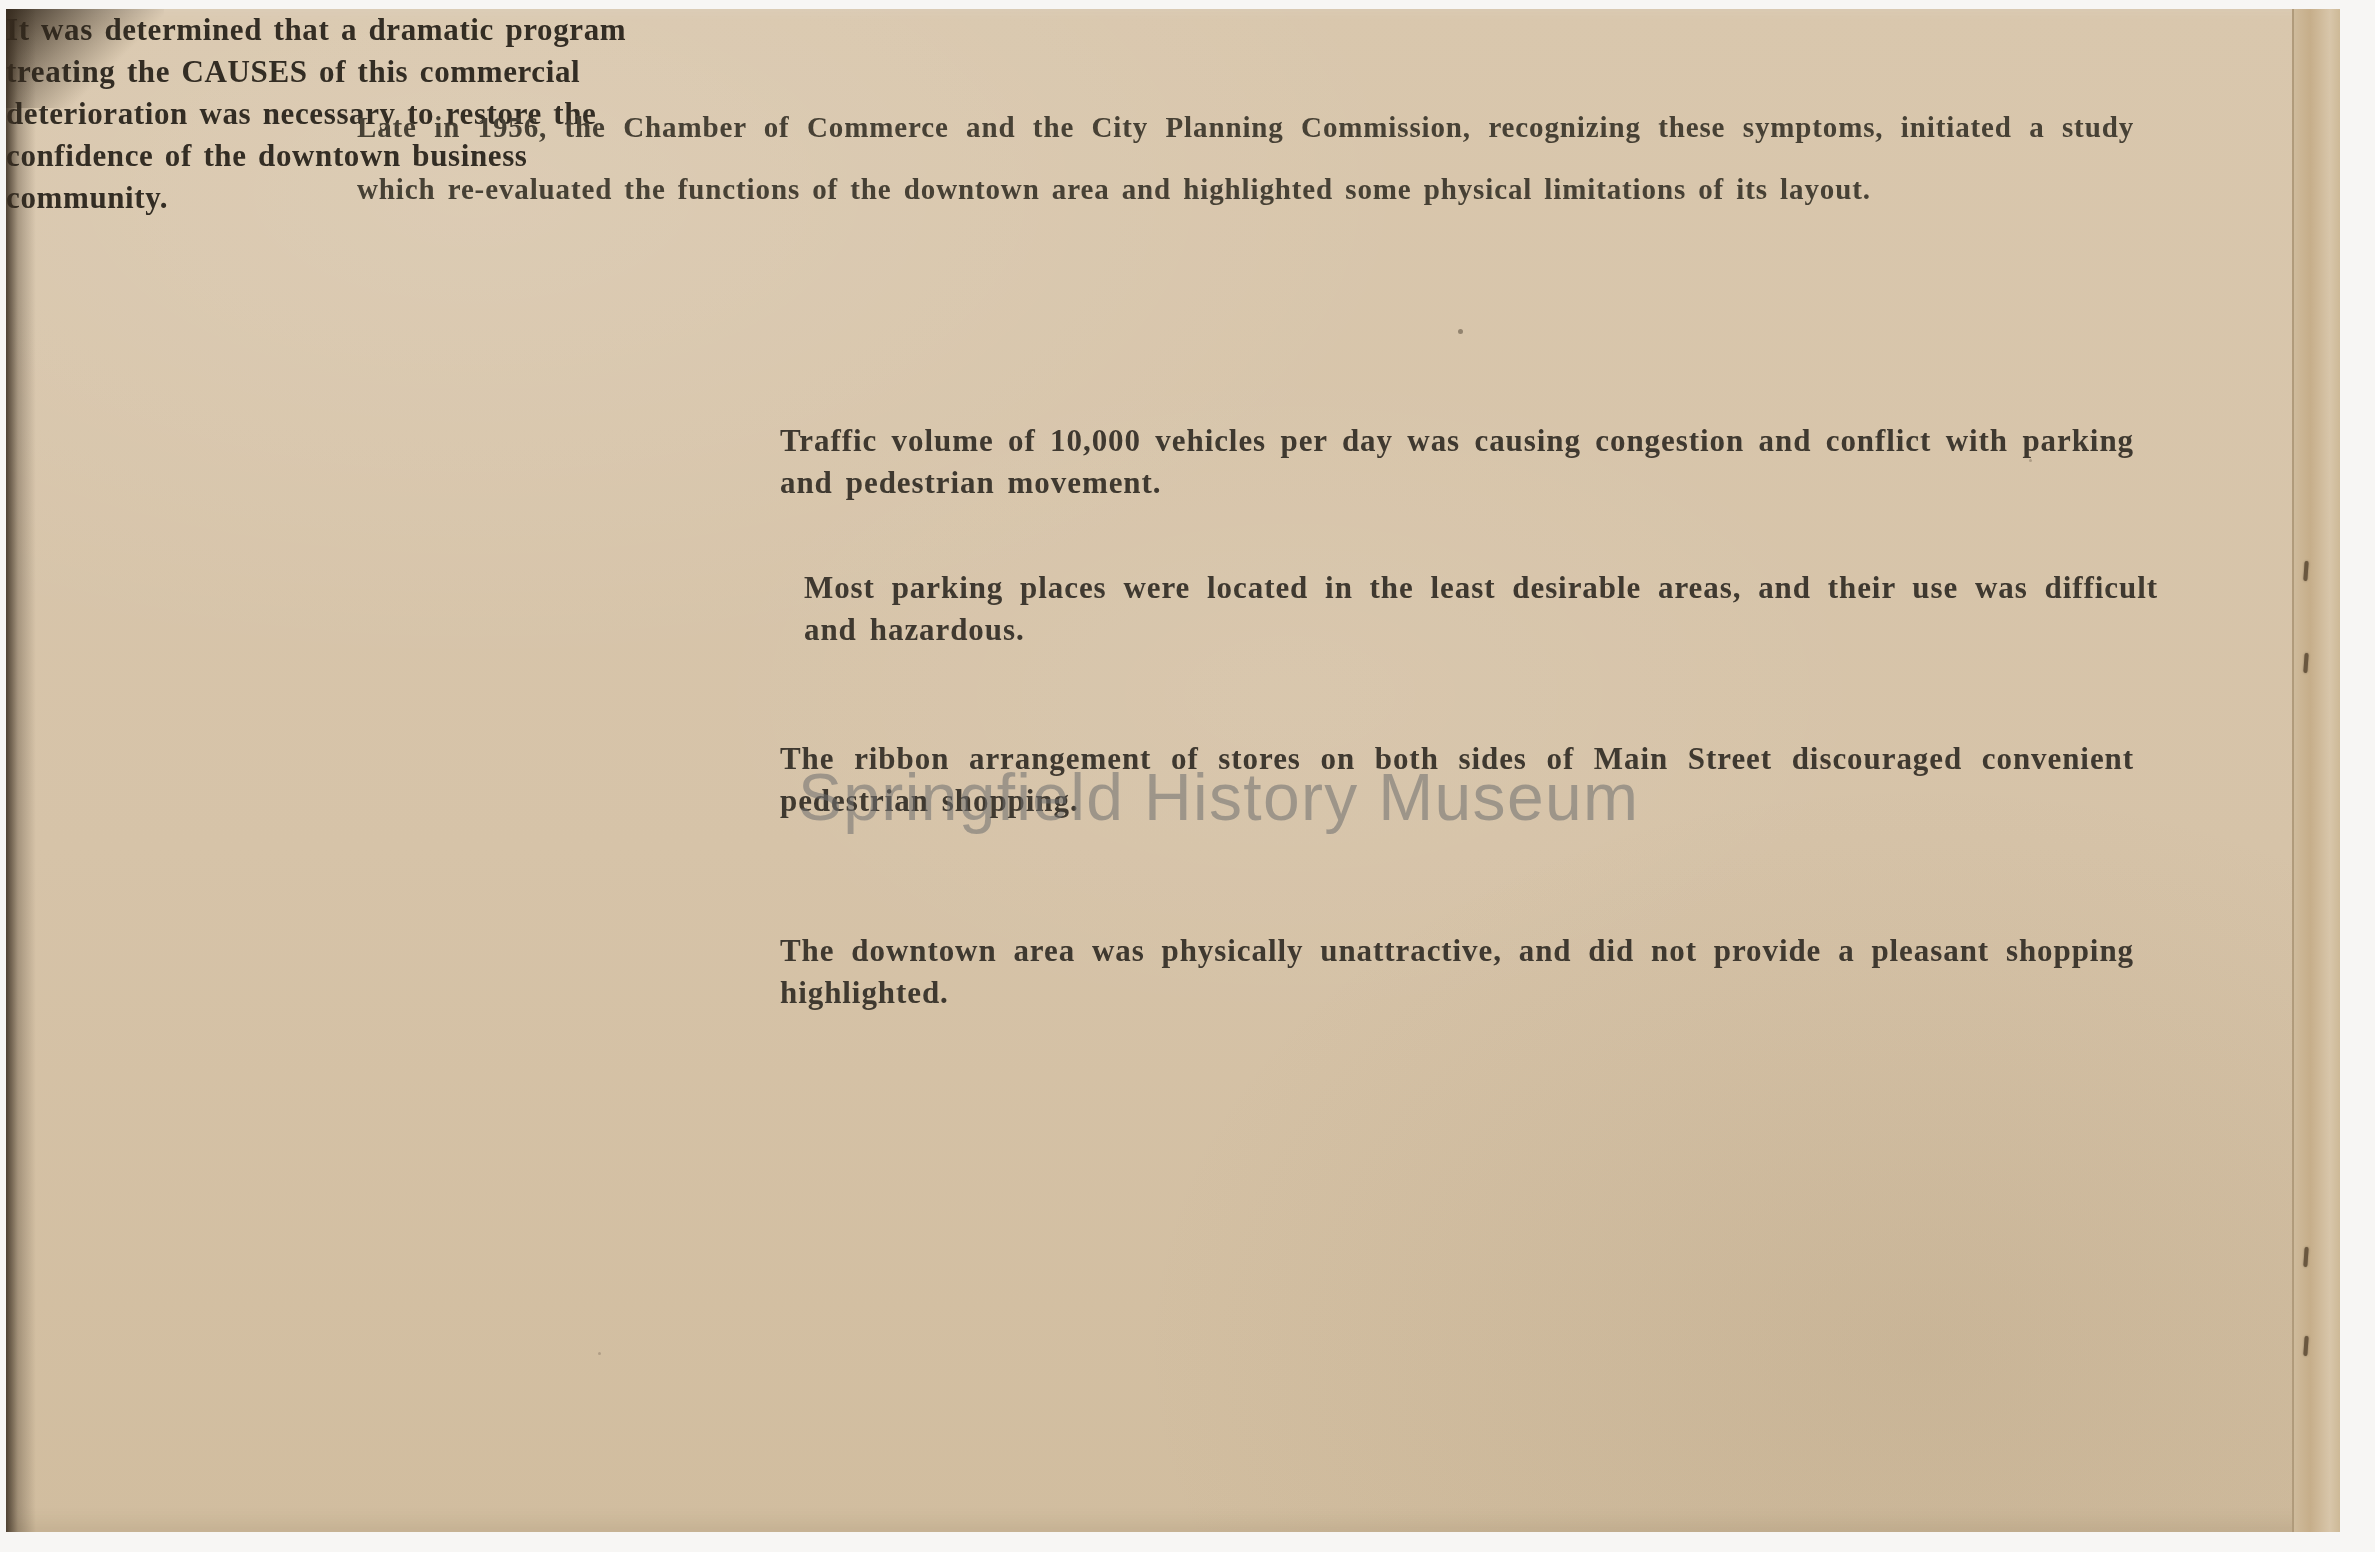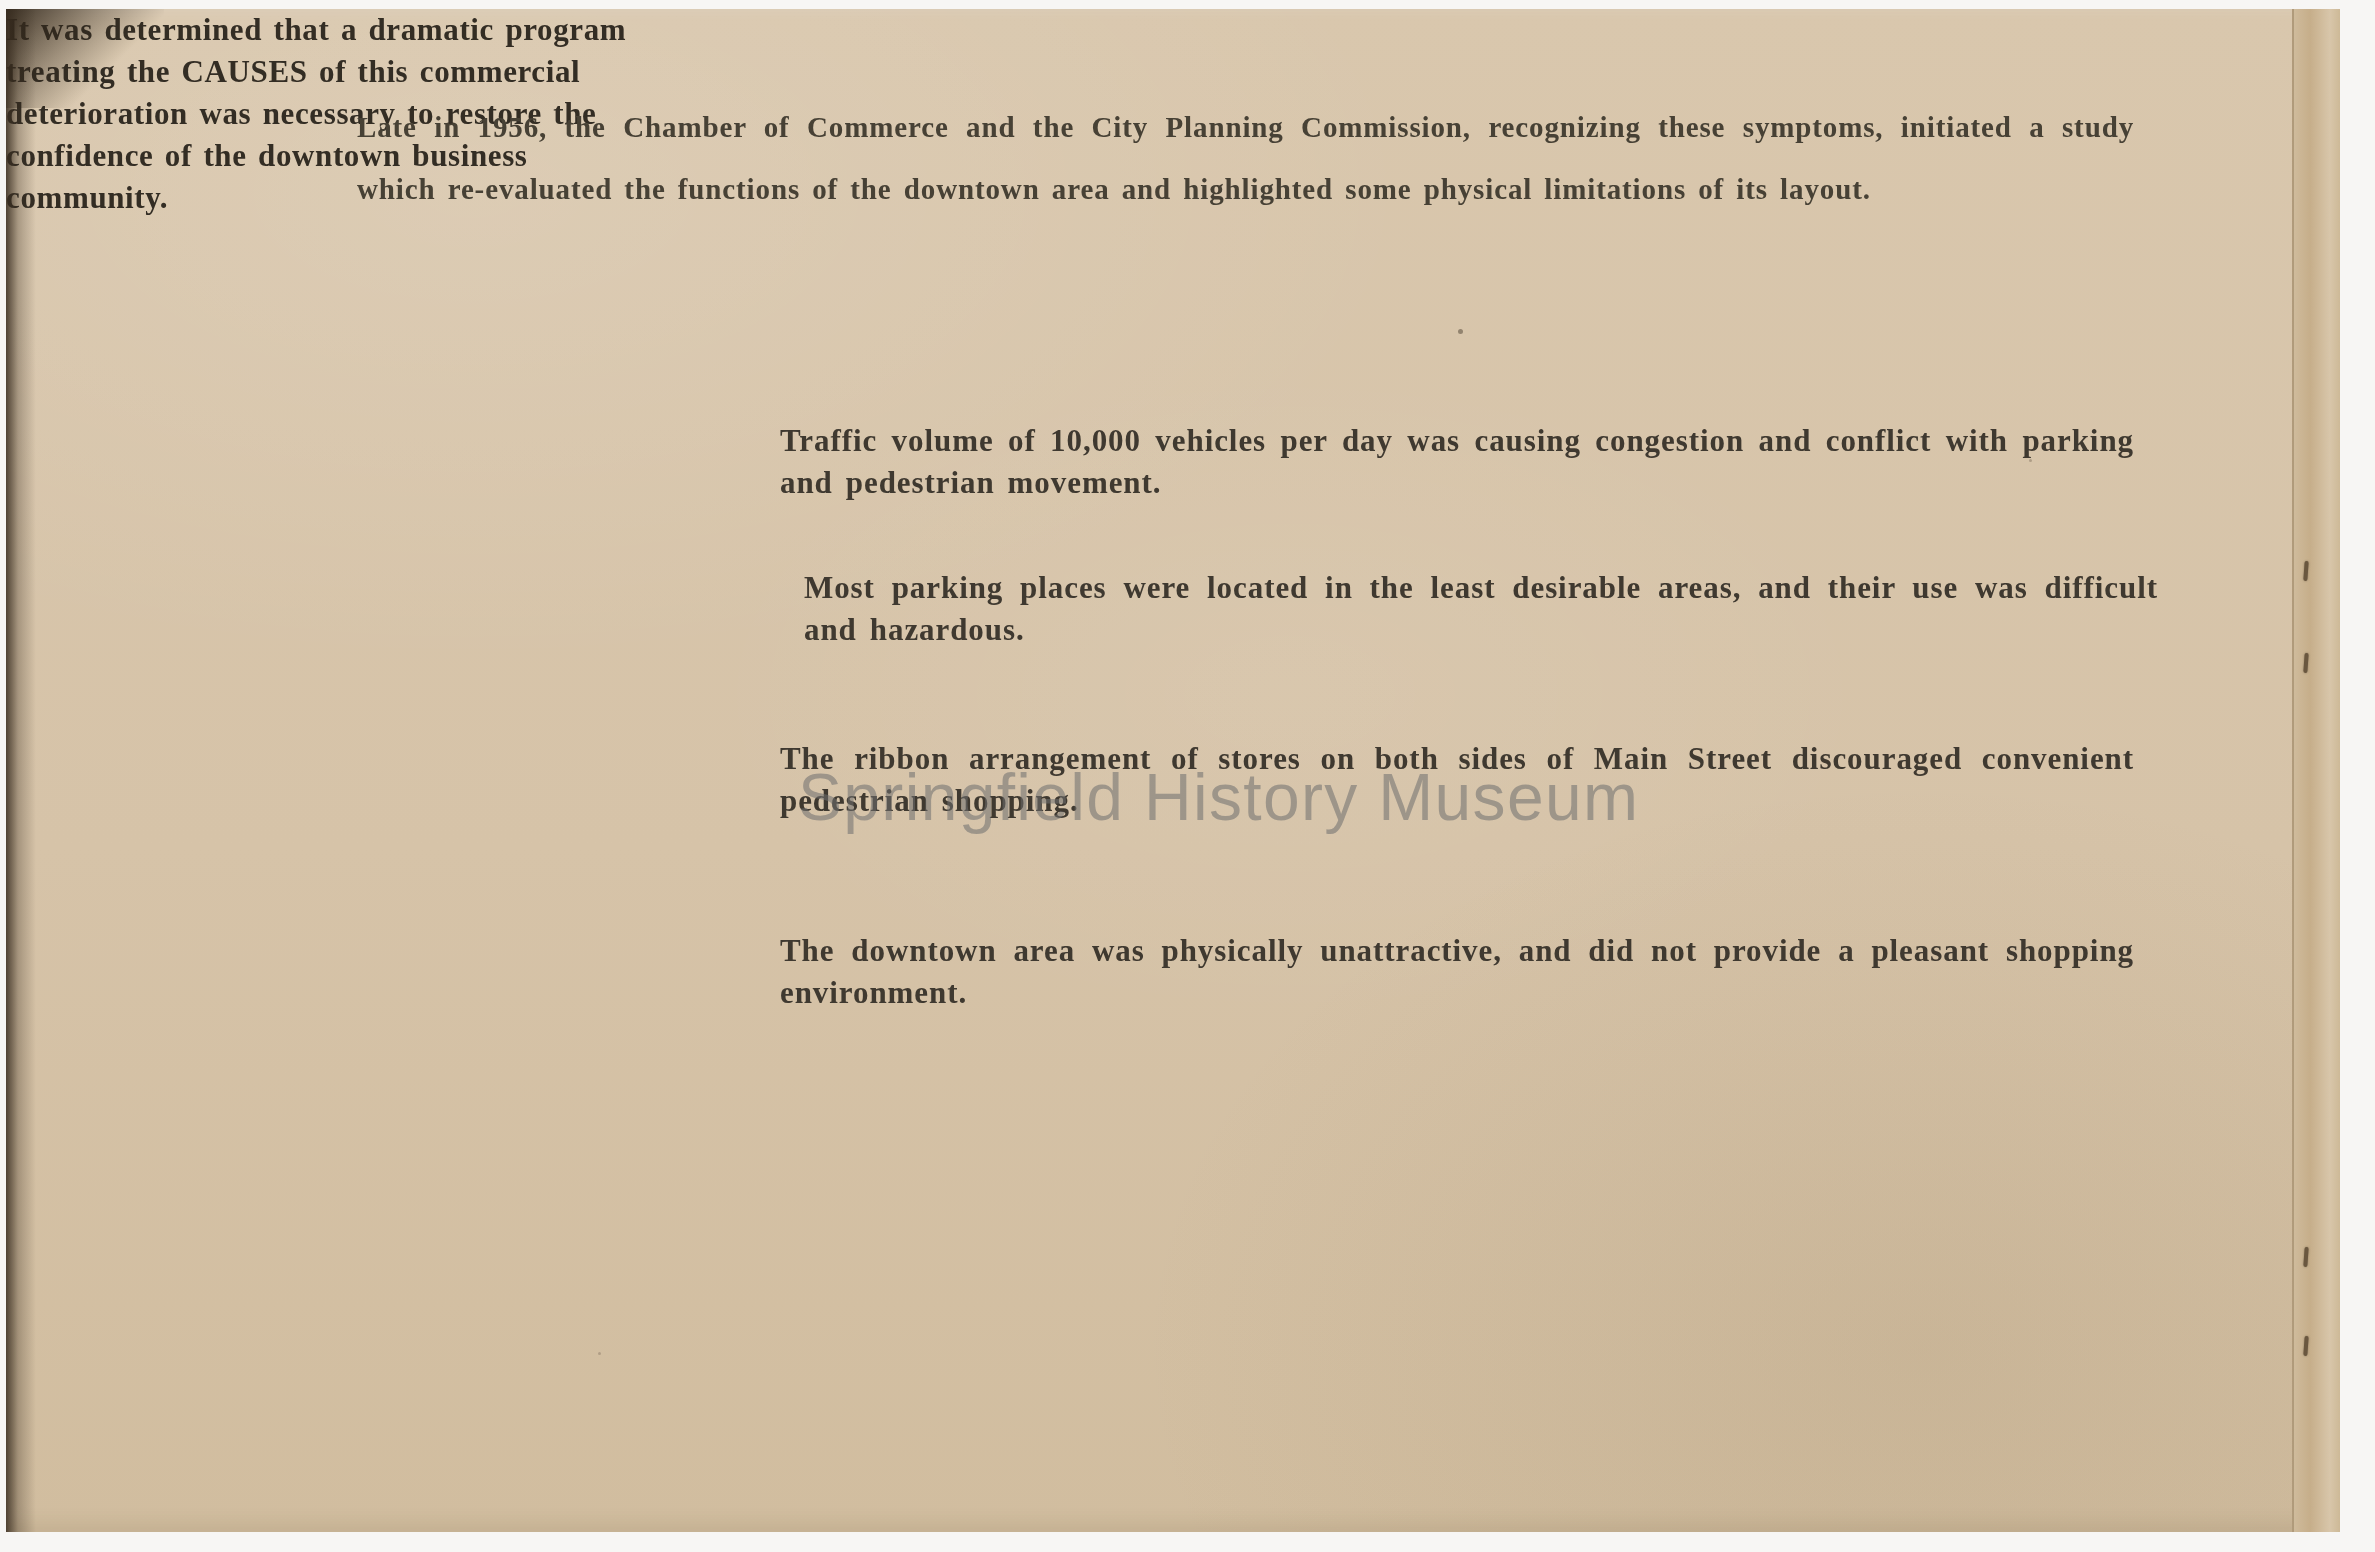--- a/index.html
+++ b/index.html
@@ -110,21 +110,21 @@
     <div class="left-edge"></div>
 
     <p class="txt intro">Late in 1956, the Chamber of Commerce and the City Planning Commission, recognizing these symptoms, initiated a study which re-evaluated the functions of the downtown area and highlighted some physical limitations of its layout.</p>
 
     <p class="txt finding f1">Traffic volume of 10,000 vehicles per day was causing congestion and conflict with parking and pedestrian movement.</p>
 
     <p class="txt finding f2">Most parking places were located in the least desirable areas, and their use was difficult and hazardous.</p>
 
     <p class="txt finding f3">The ribbon arrangement of stores on both sides of Main Street discouraged convenient pedestrian shopping.</p>
 
-    <p class="txt finding f4">The downtown area was physically unattractive, and did not provide a pleasant shopping environment.</p>
+    <p class="txt finding f4">The downtown area was physically unattractive, and did not provide a pleasant shopping highlighted.</p>
 
     <p class="conclusion">It was determined that a dramatic program treating the CAUSES of this commercial deterioration was necessary to restore the confidence of the downtown business community.</p>
 
     <div class="watermark">Springfield History Museum</div>
 
     <div class="gutter">
       <div class="stitch s1"></div>
       <div class="stitch s2"></div>
       <div class="stitch s3"></div>
       <div class="stitch s4"></div>

